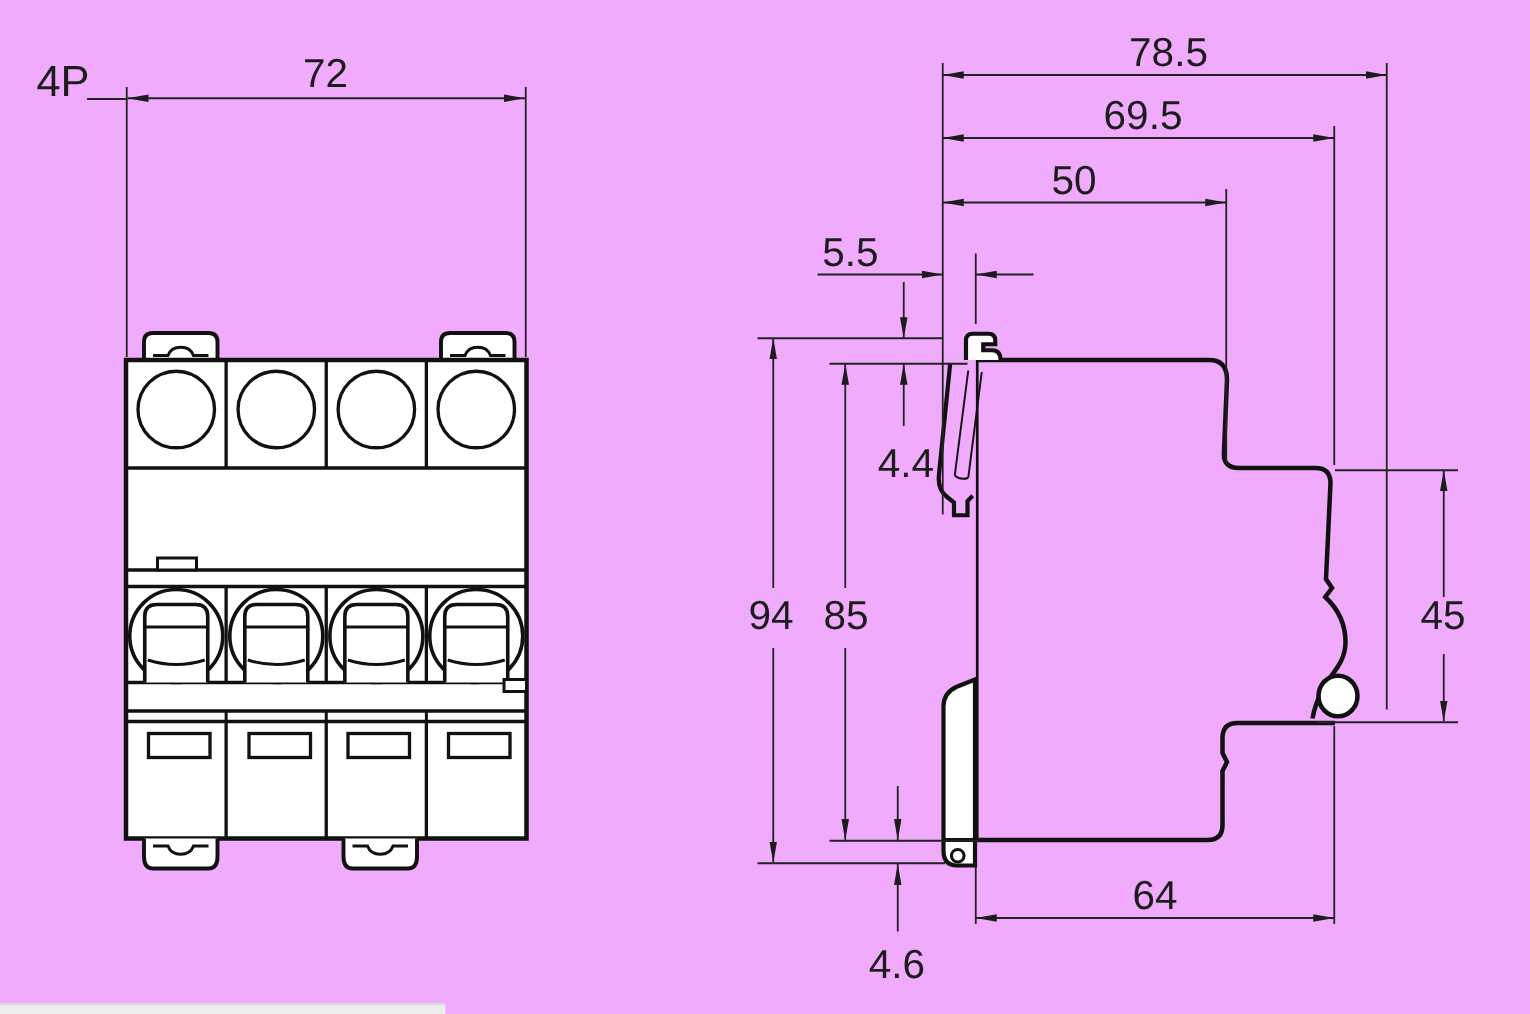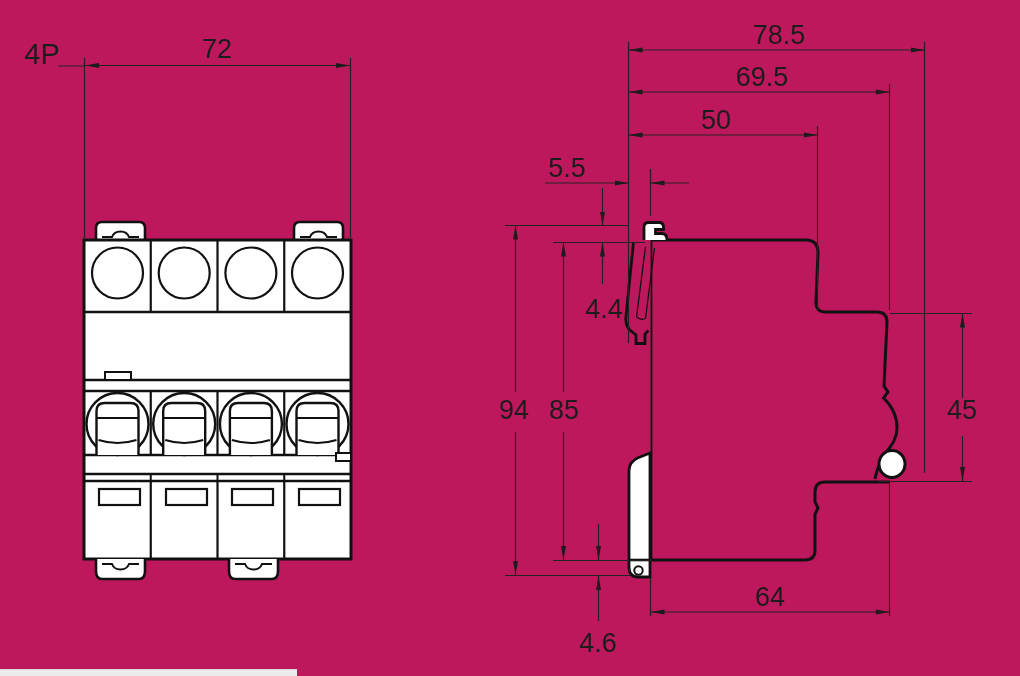--- a/index.html
+++ b/index.html
@@ -1,16 +1,16 @@
 <!DOCTYPE html>
 <html><head>
 <meta charset="utf-8">
 <style>
   html,body{margin:0;padding:0;background:#ffffff;}
-  .stage{position:relative;width:1020px;height:676px;background:#be185d;overflow:hidden;
+  .stage{position:relative;width:1020px;height:676px;background:#f0abfc;overflow:hidden;
          font-family:"Liberation Sans", sans-serif;text-align:center;}
   svg{position:absolute;left:0;top:0;}
   .dim-text{font-family:"Liberation Sans", sans-serif;font-size:27px;fill:#1c1c1c;}
   .label-text{font-family:"Liberation Sans", sans-serif;font-size:29px;fill:#1c1c1c;}
   .scrollbar-fragment{position:absolute;left:0;top:669px;width:297px;height:7px;
          background:#ececec;border-top:1px solid #d9d9d9;}
 </style>
 </head>
 <body>
 

